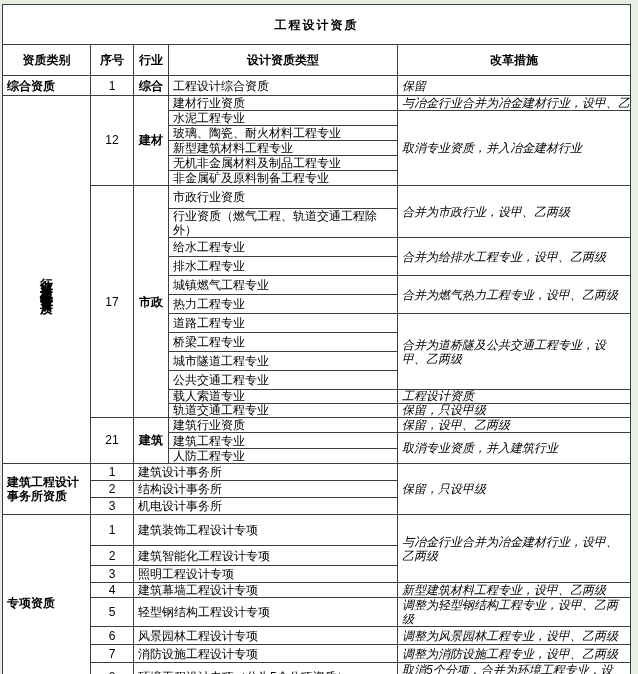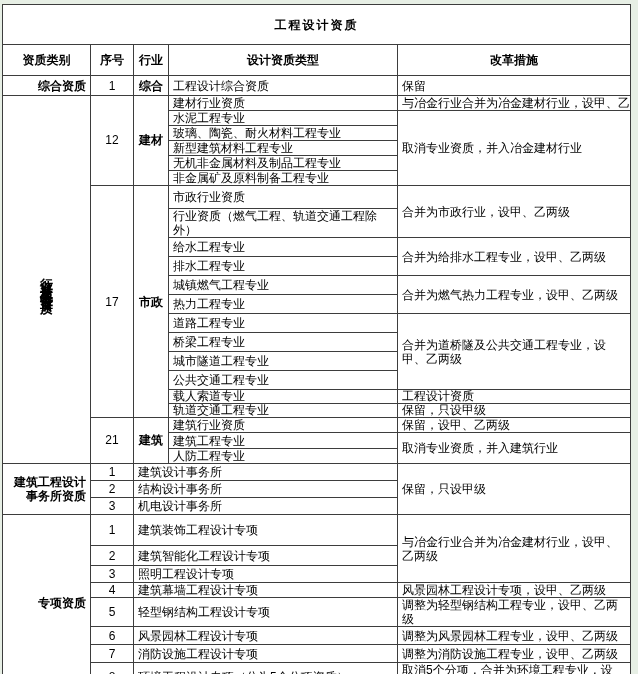--- a/index.html
+++ b/index.html
@@ -32,29 +32,29 @@
     font-size: 17px;
     letter-spacing: 2px;
   }
   td.head {
     text-align: center;
     font-weight: bold;
     font-size: 13px;
     font-family: Liberation Serif, serif;
   }
   td.cat {
-    text-align: right;
+    text-align: left;
     font-weight: bold;
     font-size: 13px;
     padding: 0 2px;
   }
   td.idx { text-align: center; font-size: 12px; }
   td.ind { text-align: center; font-weight: bold; font-size: 12px; }
   td.typ { text-align: left; }
-  td.mea { text-align: left; }
+  td.mea { text-align: left; font-style: italic; }
   td.nowrap-clip { white-space: nowrap; }
   .vtext {
     writing-mode: vertical-lr;
     text-orientation: upright;
     margin: 0 auto;
     font-weight: bold;
     font-size: 13px;
     letter-spacing: 2px;
     line-height: 1;
   }
@@ -209,21 +209,21 @@
       <td class="idx">2</td>
       <td class="typ" colspan="2">建筑智能化工程设计专项</td>
     </tr>
     <tr class="h17">
       <td class="idx">3</td>
       <td class="typ" colspan="2">照明工程设计专项</td>
     </tr>
     <tr class="h15">
       <td class="idx">4</td>
       <td class="typ" colspan="2">建筑幕墙工程设计专项</td>
-      <td class="mea">风景园林工程设计专项，设甲、乙两级</td>
+      <td class="mea">新型建筑材料工程专业，设甲、乙两级</td>
     </tr>
     <tr class="h20">
       <td class="idx">5</td>
       <td class="typ" colspan="2">轻型钢结构工程设计专项</td>
       <td class="mea">调整为轻型钢结构工程专业，设甲、乙两级</td>
     </tr>
     <tr class="h18">
       <td class="idx">6</td>
       <td class="typ" colspan="2">风景园林工程设计专项</td>
       <td class="mea">调整为风景园林工程专业，设甲、乙两级</td>

